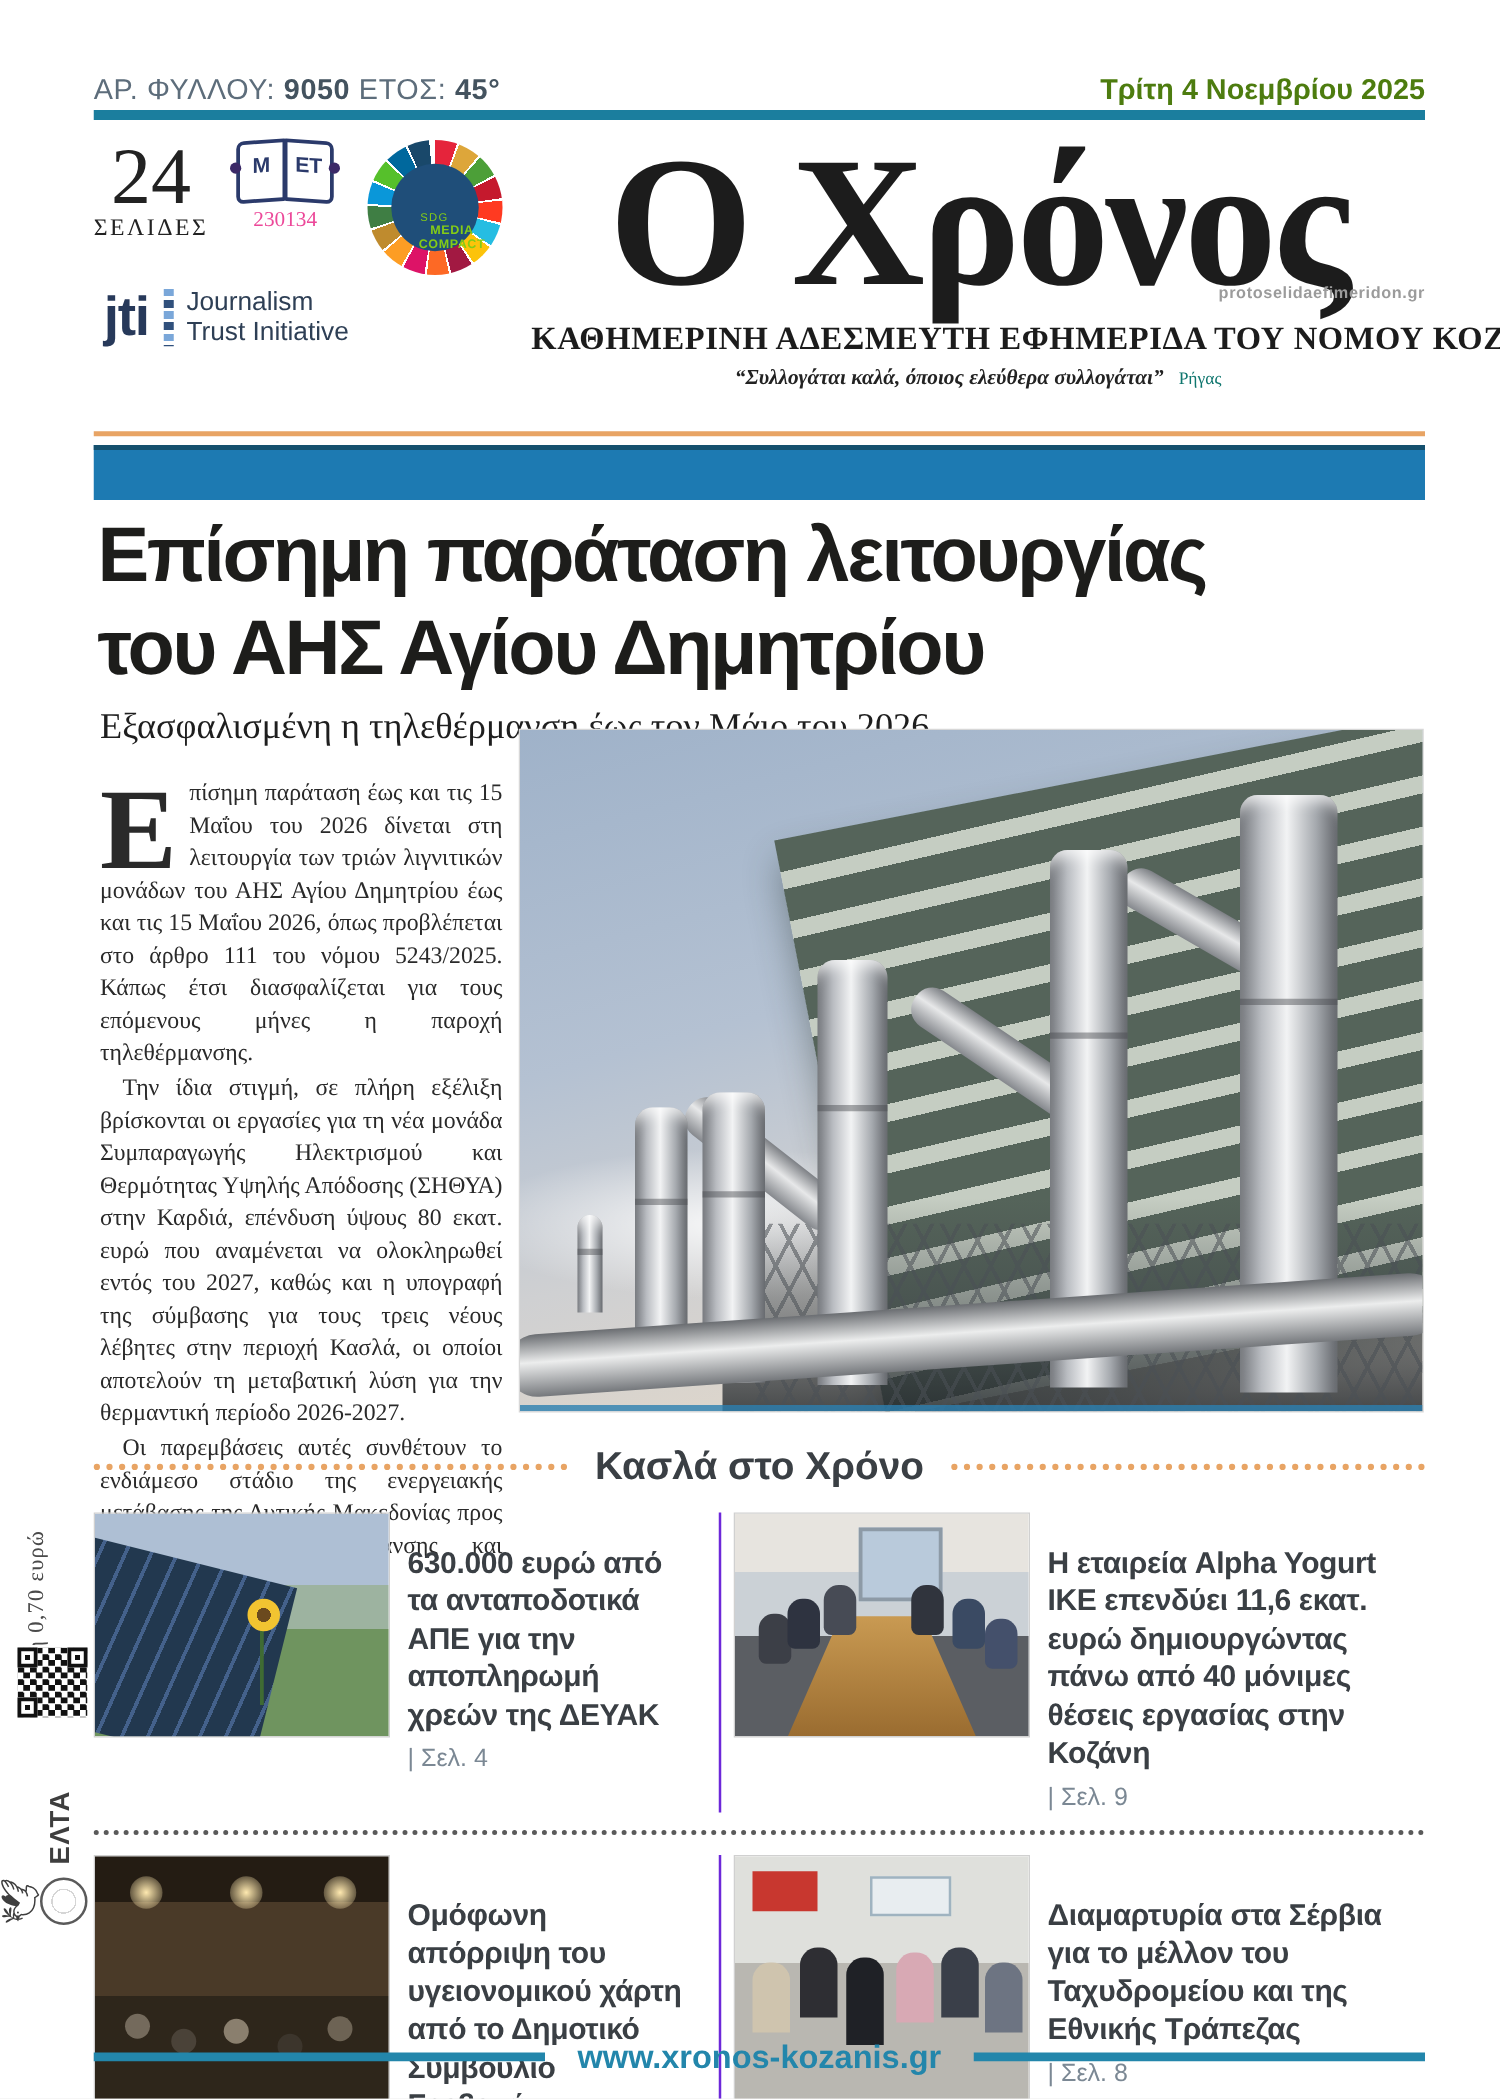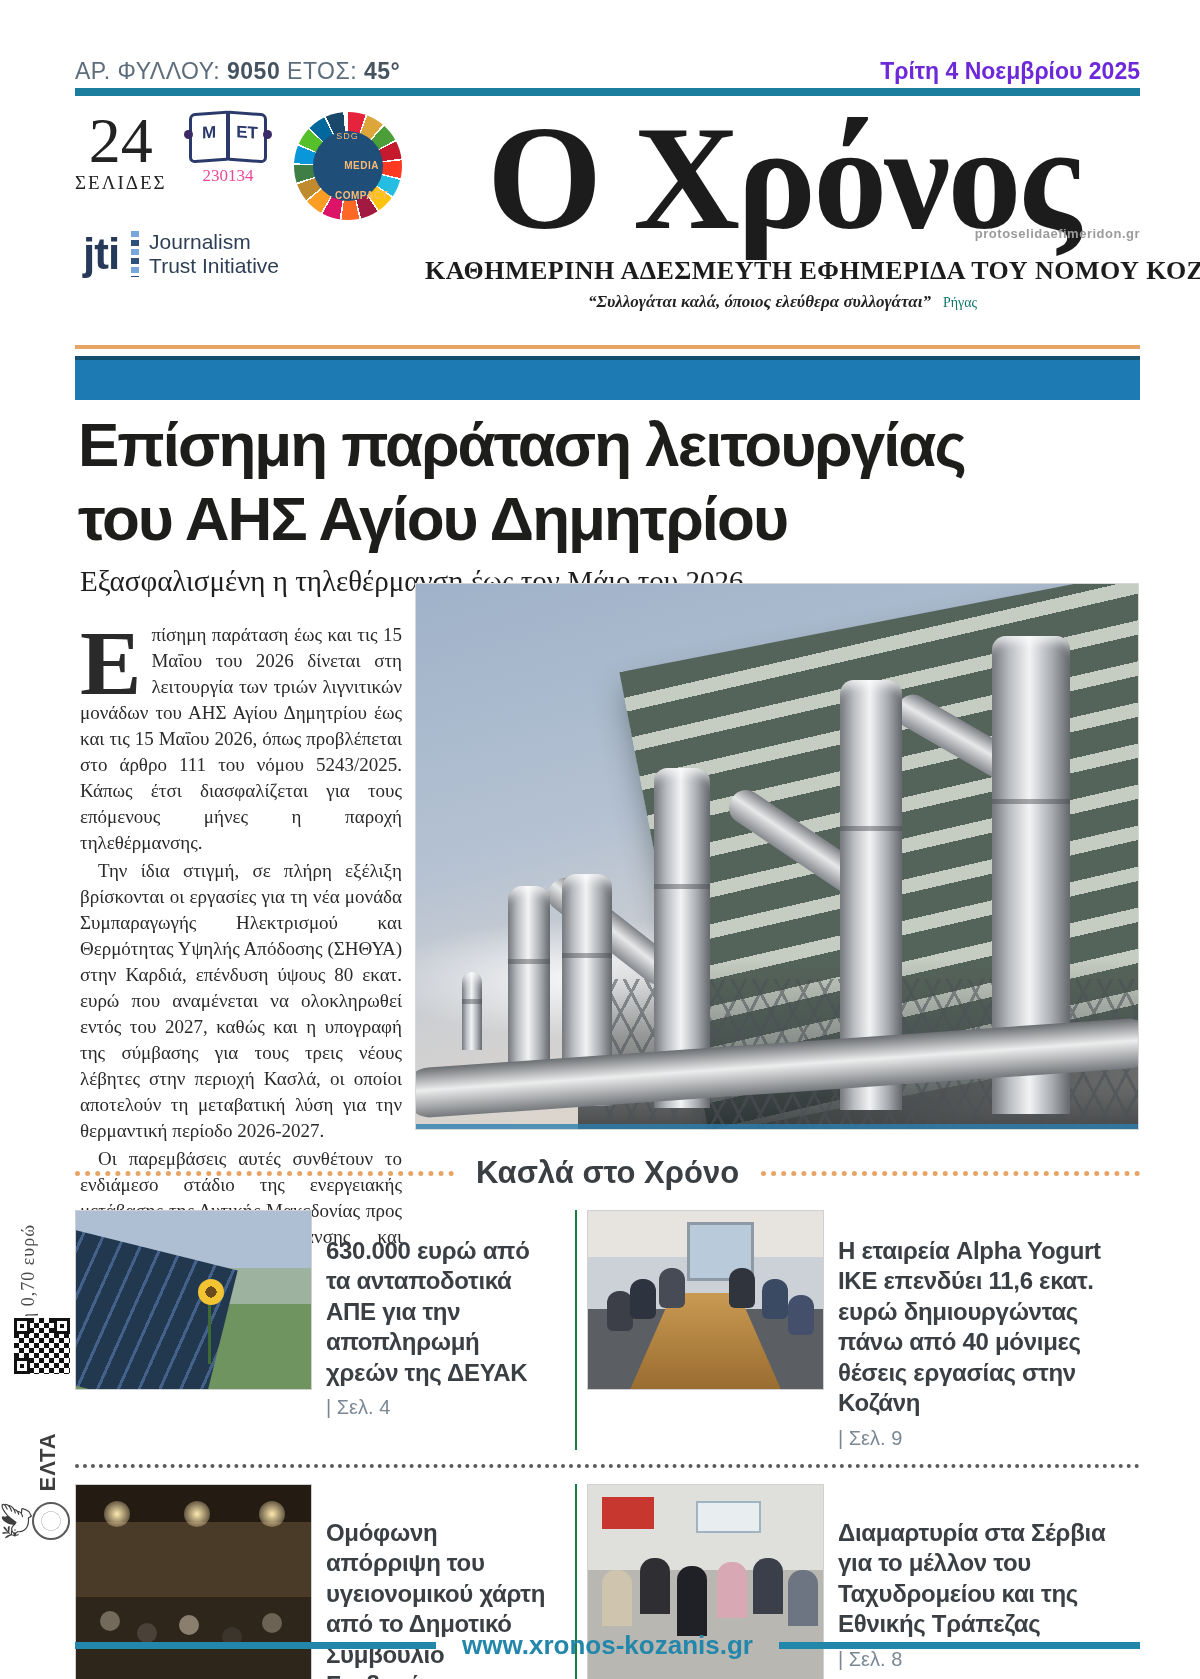--- a/index.html
+++ b/index.html
@@ -3,41 +3,41 @@
 <meta charset="utf-8">
 <style>
   html,body{margin:0;padding:0;background:#e9e9e9;}
   .page{position:relative;width:1200px;height:1679px;background:#fff;margin:0 auto;
         font-family:"Liberation Sans",sans-serif;overflow:hidden;}
 
   
   .meta-row{position:absolute;left:75px;right:60px;top:58px;display:flex;justify-content:space-between;align-items:baseline;}
   .issue{color:#5d6d7b;font-size:23px;letter-spacing:.5px;}
   .issue b{color:#44535f;}
-  .date{color:#6d28d9;font-size:23px;font-weight:bold;}
+  .date{color:#4d7c0f;font-size:23px;font-weight:bold;}
   .rule-teal{position:absolute;left:75px;right:60px;top:88px;height:8px;background:#1b7e9e;}
 
   
   .masthead{position:absolute;left:75px;right:60px;top:104px;height:215px;}
   .mh-left{position:absolute;left:0;top:8px;width:340px;}
   .pages{display:inline-block;text-align:center;font-family:"Liberation Serif",serif;color:#222;vertical-align:top;}
   .pages .num{font-size:64px;line-height:.9;}
   .pages .lbl{font-size:19px;letter-spacing:2px;margin-top:2px;}
   .met{display:inline-block;vertical-align:top;margin-left:18px;text-align:center;}
   .met-book{position:relative;width:78px;height:48px;}
   .met-book .pg{position:absolute;top:0;width:34px;height:44px;border:3px solid #2b3a6b;background:#fff;}
   .met-book .pg.l{left:0;border-radius:6px 2px 2px 6px;transform:skewY(-4deg);}
   .met-book .pg.r{right:0;border-radius:2px 6px 6px 2px;transform:skewY(4deg);}
   .met-book .pg span{display:block;margin-top:8px;font-weight:bold;color:#2b3a6b;font-size:17px;text-align:center;}
   .met-book .dot{position:absolute;top:18px;width:9px;height:9px;border-radius:50%;background:#3b2a68;}
   .met-code{font-family:"Liberation Serif",serif;font-size:17px;color:#ec4899;margin-top:6px;}
   .sdg{display:inline-block;vertical-align:top;margin-left:22px;position:relative;width:108px;height:108px;border-radius:50%;
        background:conic-gradient(#e5243b 0 19deg,#fff 19deg 21deg,#dda63a 21deg 40deg,#fff 40deg 42deg,#4c9f38 42deg 61deg,#fff 61deg 63deg,#c5192d 63deg 82deg,#fff 82deg 84deg,#ff3a21 84deg 103deg,#fff 103deg 105deg,#26bde2 105deg 124deg,#fff 124deg 126deg,#fcc30b 126deg 145deg,#fff 145deg 147deg,#a21942 147deg 166deg,#fff 166deg 168deg,#fd6925 168deg 187deg,#fff 187deg 189deg,#dd1367 189deg 208deg,#fff 208deg 210deg,#fd9d24 210deg 229deg,#fff 229deg 231deg,#bf8b2e 231deg 250deg,#fff 250deg 252deg,#3f7e44 252deg 271deg,#fff 271deg 273deg,#0a97d9 273deg 292deg,#fff 292deg 294deg,#56c02b 294deg 313deg,#fff 313deg 315deg,#00689d 315deg 334deg,#fff 334deg 336deg,#19486a 336deg 355deg,#fff 355deg 360deg);}
   .sdg-center{position:absolute;left:19px;top:19px;width:70px;height:70px;border-radius:50%;background:#1f4e79;
-              display:flex;flex-direction:column;justify-content:space-between;align-items:center;color:#fdba74;}
+              display:flex;flex-direction:column;justify-content:flex-end;align-items:center;color:#84cc16;}
   .sdg-center .s1{font-size:9px;letter-spacing:1px;}
   .sdg-center .s2,.sdg-center .s3{font-size:10px;font-weight:bold;letter-spacing:.5px;margin-left:28px;}
   .jti{position:absolute;left:8px;top:118px;display:flex;align-items:center;}
   .jti .abbr{font-size:44px;font-weight:bold;color:#27395a;line-height:1;letter-spacing:-1px;}
   .jti .bar{width:8px;height:46px;margin:0 10px 0 12px;
             background:repeating-linear-gradient(180deg,#7aa7d9 0 6px,#fff 6px 9px,#30507c 9px 15px,#fff 15px 18px);}
   .jti .words{color:#2e3f55;font-size:21px;line-height:1.12;}
 
   .title-wrap{position:absolute;left:350px;right:0;top:0;text-align:center;}
   .paper-title{font-family:"Liberation Serif",serif;font-weight:bold;color:#1c1c1c;
@@ -106,21 +106,21 @@
   .trow{display:flex;}
   .tcell{display:flex;}
   .tcell .img{flex:0 0 235px;border:1px solid #d0d0d0;overflow:hidden;position:relative;}
   .trow1 .img{height:178px;}
   .trow2 .img{height:203px;}
   .ttext{padding:26px 10px 0 14px;}
   .trow2 .ttext{padding-top:34px;}
   .thead{color:#3a3f44;font-weight:bold;font-size:24px;line-height:1.27;letter-spacing:-.3px;}
   .tref{color:#7b8894;font-size:20px;margin-top:8px;}
   .tcell.left{width:492px;}
-  .tcell.right{flex:1;border-left:2px solid #15803d;padding-left:10px;margin-left:8px;justify-content:space-between;}
+  .tcell.right{flex:1;border-left:2px solid #6d28d9;padding-left:10px;margin-left:8px;justify-content:space-between;}
   .row-divider{border-top:4px dotted #5a5a5a;margin:14px 0 16px 0;}
 
   
   .art{position:absolute;inset:0;}
   .solar{background:linear-gradient(180deg,#aebfd4 0 32%,#9db3a0 32% 52%,#6f945f 52% 100%);}
   .solar .panels{position:absolute;left:-30px;top:20%;width:75%;height:85%;transform:rotate(14deg);
         background:repeating-linear-gradient(100deg,#22384f 0 16px,#44618b 16px 19px);}
   .solar .flower{position:absolute;left:52%;top:38%;width:26px;height:26px;border-radius:50%;
         background:radial-gradient(circle,#6b4a1e 0 30%,#f2c431 31% 100%);}
   .solar .stem{position:absolute;left:56%;top:52%;width:3px;height:60px;background:#3f6b33;}

